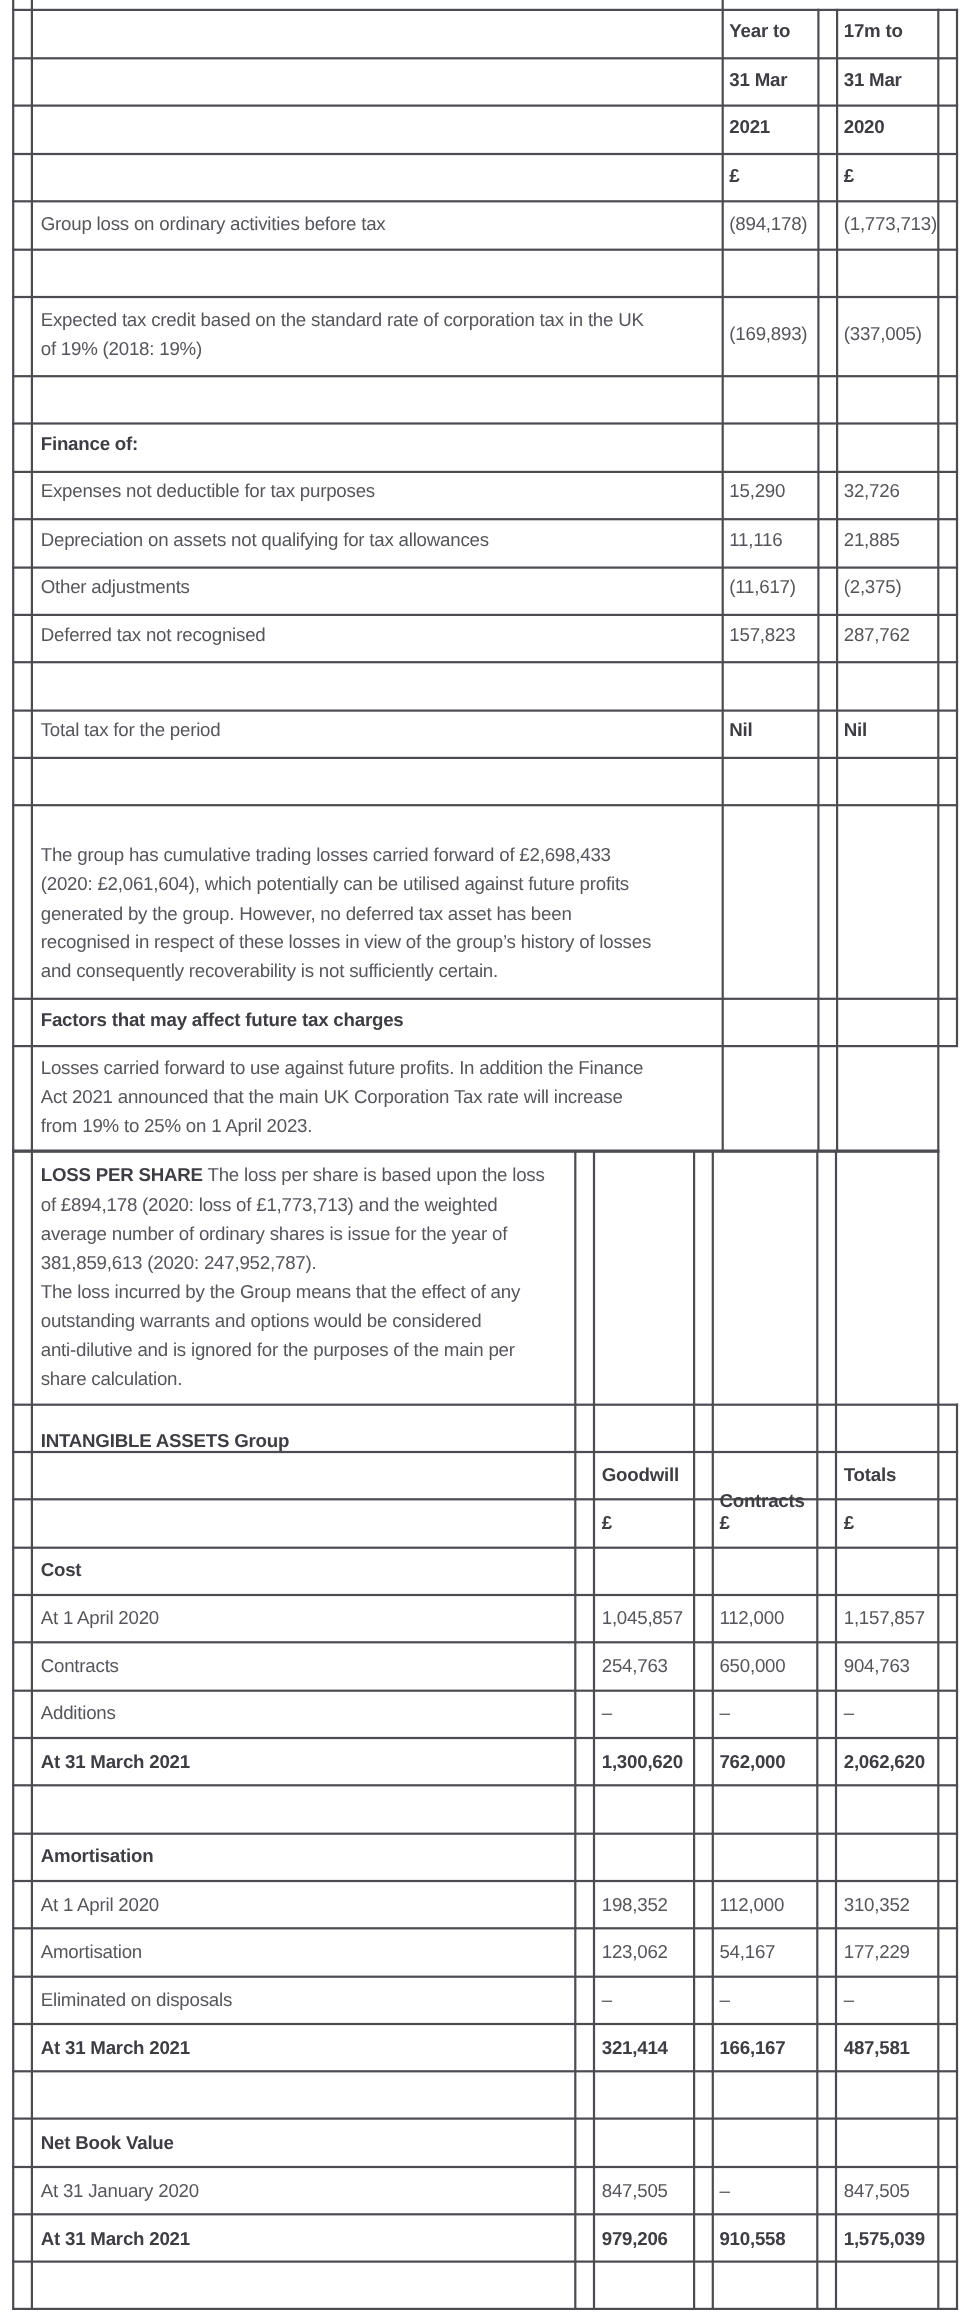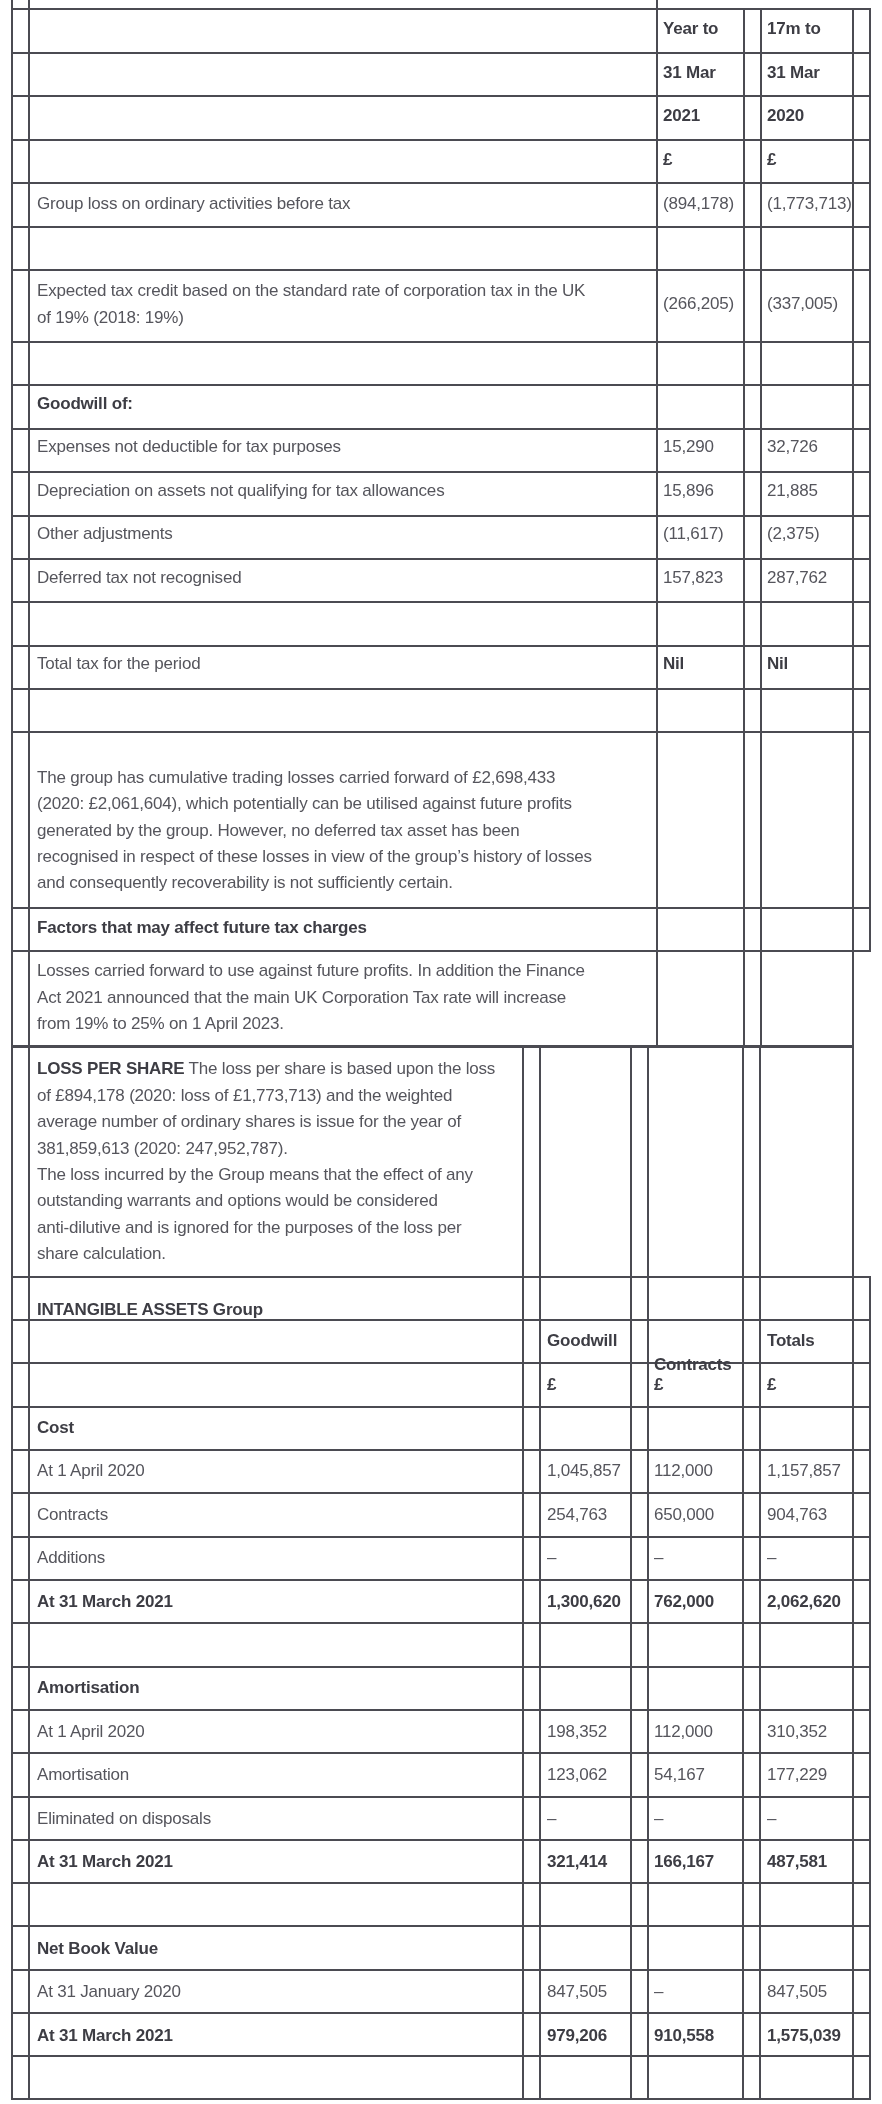--- a/index.html
+++ b/index.html
@@ -84,31 +84,31 @@
   <div class="txt b" style="left:767px;top:103px">2020</div>
   <div class="txt b" style="left:663px;top:147px">£</div>
   <div class="txt b" style="left:767px;top:147px">£</div>
 
   <div class="txt" style="left:37px;top:191px">Group loss on ordinary activities before tax</div>
   <div class="txt" style="left:663px;top:191px">(894,178)</div>
   <div class="txt" style="left:767px;top:191px">(1,773,713)</div>
 
   <div class="txt" style="left:37px;top:278px">Expected tax credit based on the standard rate of corporation tax in the UK</div>
   <div class="txt" style="left:37px;top:305px">of 19% (2018: 19%)</div>
-  <div class="txt" style="left:663px;top:291px">(266,205)</div>
+  <div class="txt" style="left:663px;top:291px">(169,893)</div>
   <div class="txt" style="left:767px;top:291px">(337,005)</div>
 
-  <div class="txt b" style="left:37px;top:391px">Goodwill of:</div>
+  <div class="txt b" style="left:37px;top:391px">Finance of:</div>
 
   <div class="txt" style="left:37px;top:434px">Expenses not deductible for tax purposes</div>
   <div class="txt" style="left:663px;top:434px">15,290</div>
   <div class="txt" style="left:767px;top:434px">32,726</div>
 
   <div class="txt" style="left:37px;top:478px">Depreciation on assets not qualifying for tax allowances</div>
-  <div class="txt" style="left:663px;top:478px">15,896</div>
+  <div class="txt" style="left:663px;top:478px">11,116</div>
   <div class="txt" style="left:767px;top:478px">21,885</div>
 
   <div class="txt" style="left:37px;top:521px">Other adjustments</div>
   <div class="txt" style="left:663px;top:521px">(11,617)</div>
   <div class="txt" style="left:767px;top:521px">(2,375)</div>
 
   <div class="txt" style="left:37px;top:565px">Deferred tax not recognised</div>
   <div class="txt" style="left:663px;top:565px">157,823</div>
   <div class="txt" style="left:767px;top:565px">287,762</div>
 
@@ -133,21 +133,21 @@
   </div>
 </div>
 
 <div>
   <div class="txt" style="left:37px;top:1056px"><span class="b">LOSS PER SHARE</span><span> The loss per share is based upon the loss</span></div>
   <div class="txt" style="left:37px;top:1083px">of £894,178 (2020: loss of £1,773,713) and the weighted</div>
   <div class="txt" style="left:37px;top:1109px">average number of ordinary shares is issue for the year of</div>
   <div class="txt" style="left:37px;top:1136px">381,859,613 (2020: 247,952,787).</div>
   <div class="txt" style="left:37px;top:1162px">The loss incurred by the Group means that the effect of any</div>
   <div class="txt" style="left:37px;top:1188px">outstanding warrants and options would be considered</div>
-  <div class="txt" style="left:37px;top:1215px">anti-dilutive and is ignored for the purposes of the loss per</div>
+  <div class="txt" style="left:37px;top:1215px">anti-dilutive and is ignored for the purposes of the main per</div>
   <div class="txt" style="left:37px;top:1241px">share calculation.</div>
 </div>
 
 <div>
   <div class="txt b" style="left:37px;top:1297px">INTANGIBLE ASSETS Group</div>
 
   <div class="txt b" style="left:547px;top:1328px">Goodwill</div>
   <div class="txt b" style="left:654px;top:1352px">Contracts</div>
   <div class="txt b" style="left:767px;top:1328px">Totals</div>
 

